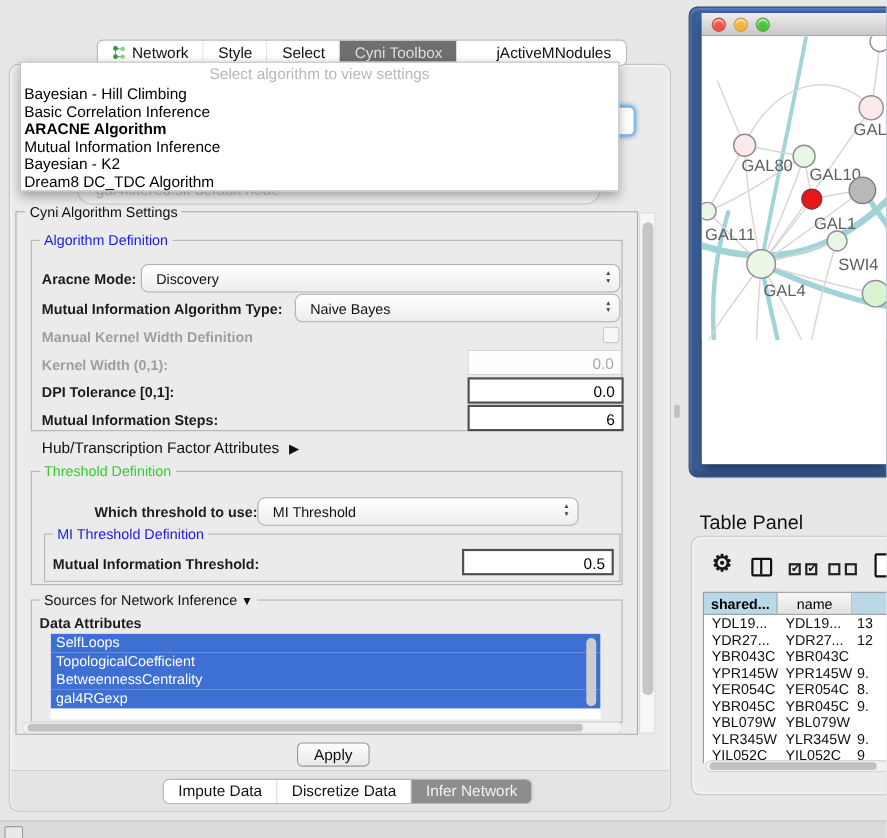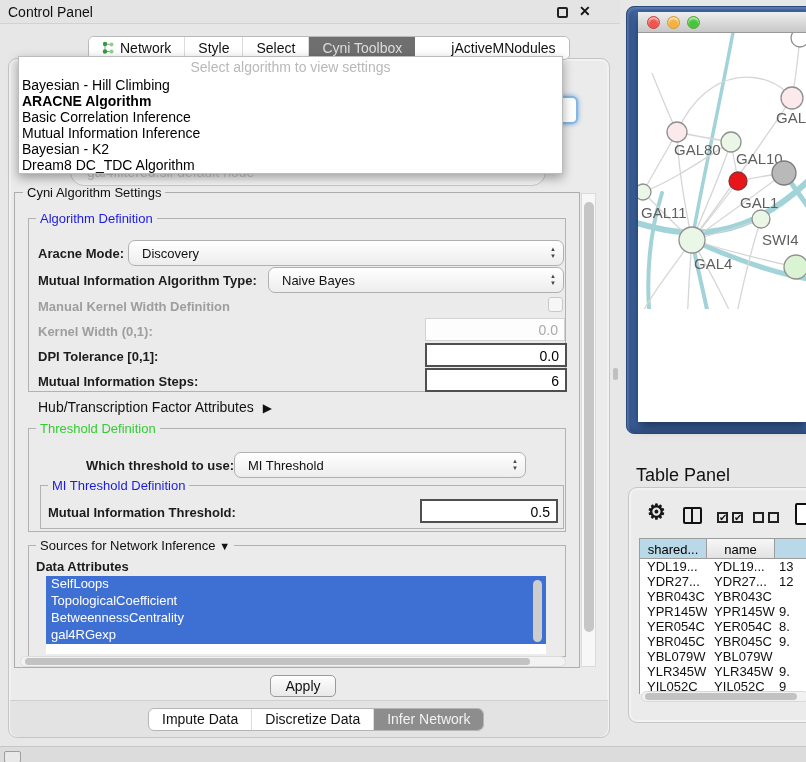--- a/index.html
+++ b/index.html
@@ -122,25 +122,20 @@
   
   .divider-grip { position:absolute; left:613px; top:368px; width:5px; height:12px; background:#c0c0c0; border-radius:2px; }
   .bottom-strip { position:absolute; left:0; top:746px; width:806px; height:16px; background:#dcdcdc; border-top:1px solid #c6c6c6; }
   .corner-icon { position:absolute; left:4px; top:751px; width:17px; height:12px; background:#e9e9e9; border:1px solid #9e9e9e; border-radius:2px; }
 </style>
 </head>
 <body>
 
 <div class="screen">
 
-  <div class="cp-titlebar">
-    <div class="cp-title">Control Panel</div>
-    <div class="float-icon"></div>
-    <div class="close-icon">✕</div>
-  </div>
 
   <div class="tabbar">
       <div class="tab">
         <span class="neticon">
           <svg width="13" height="14" viewBox="0 0 13 14">
             <path d="M3 3 L9.5 3.5 M3 3 L3 10.5 M3 10.5 L9.5 10.5" stroke="#9a9a9a" fill="none"></path>
             <circle cx="3" cy="3" r="2.2" fill="#2e9e3a"></circle>
             <circle cx="9.5" cy="3.5" r="2" fill="#8fd08f"></circle>
             <circle cx="3" cy="10.5" r="2.2" fill="#2e9e3a"></circle>
             <circle cx="9.5" cy="10.5" r="2" fill="#8fd08f"></circle>
@@ -165,22 +160,22 @@
   <div class="cp-body"></div>
   <div class="lower-strip"></div>
 
   <div class="focus-combo"></div>
   <div class="bg-combo">gal4filtered.sif default node</div>
 
   <div class="dropdown">
     <div class="dd-prompt">Select algorithm to view settings</div>
     <div id="dd-items">
         <div class="dd-item">Bayesian - Hill Climbing</div>
+        <div class="dd-item">Basic Correlation Inference</div>
         <div class="dd-item sel">ARACNE Algorithm</div>
-        <div class="dd-item">Basic Correlation Inference</div>
         <div class="dd-item">Mutual Information Inference</div>
         <div class="dd-item">Bayesian - K2</div>
         <div class="dd-item">Dream8 DC_TDC Algorithm</div>
       </div>
   </div>
 
   <div class="settings">
     <span class="grp-title" style="left:8px;">Cyni Algorithm Settings</span>
   </div>
   <div class="v-scroll">
@@ -335,21 +330,21 @@
       <span class="cb">✔</span>
       <span class="cb">✔</span>
     </div>
     <div class="cbpair" style="left:124px;">
       <span class="cb"></span>
       <span class="cb"></span>
     </div>
     <div class="docicon"></div>
     <div class="tbl">
       <div class="thead" id="tbl-head">
-          <div class="th blue" style="width: 72px;">shared...</div>
+          <div class="th blue" style="width: 72px; font-weight: bold;">shared...</div>
           <div class="th gray" style="width: 73px;">name</div>
           <div class="th blue" style="width: 45px;"></div>
         </div>
       <div id="tbl-body">
           <div class="trow">
             <div class="td" style="width: 72px;">YDL19...</div>
             <div class="td" style="width: 73px;">YDL19...</div>
             <div class="td" style="width: 45px; padding-left: 4px;">13</div>
           </div>
           <div class="trow">

